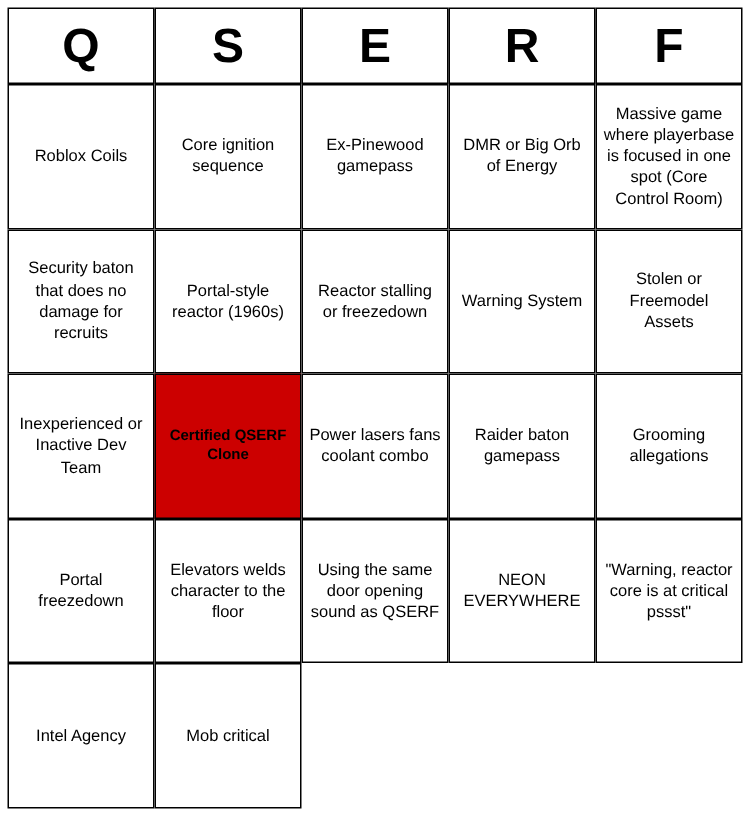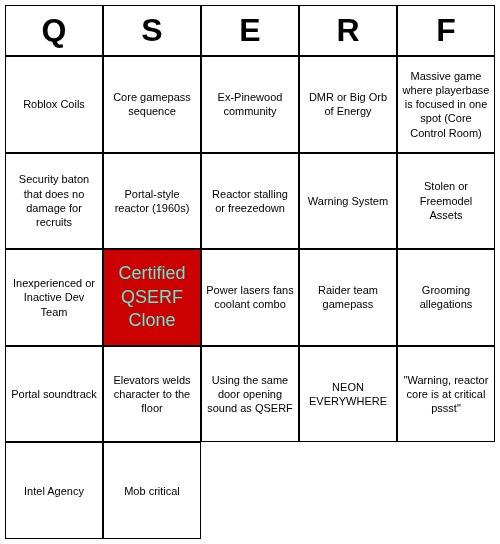--- a/index.html
+++ b/index.html
@@ -47,55 +47,55 @@
       align-items: center;
       justify-content: center;
       text-align: center;
       padding: 4px;
       font-size: 11px;
       line-height: 1.3;
       background: #fff;
     }
     .cell.highlighted {
       background: #cc0000;
-      color: #5eead4;
-      font-size: 18px;
-      font-weight: normal;
+      color: #000000;
+      font-size: 10px;
+      font-weight: bold;
     }
   </style>
 </head>
 <body>
 
 <div class="bingo-container">
   <div class="header-row">
 
   <div class="header-cell">Q</div>
       <div class="header-cell">S</div>
       <div class="header-cell">E</div>
       <div class="header-cell">R</div>
       <div class="header-cell">F</div>
     </div>
   <div class="grid">
 
   <div class="cell">Roblox Coils</div>
-      <div class="cell">Core gamepass sequence</div>
-      <div class="cell">Ex-Pinewood community</div>
+      <div class="cell">Core ignition sequence</div>
+      <div class="cell">Ex-Pinewood gamepass</div>
       <div class="cell">DMR or Big Orb of Energy</div>
       <div class="cell">Massive game where playerbase is focused in one spot (Core Control Room)</div>
       <div class="cell">Security baton that does no damage for recruits</div>
       <div class="cell">Portal-style reactor (1960s)</div>
       <div class="cell">Reactor stalling or freezedown</div>
       <div class="cell">Warning System</div>
       <div class="cell">Stolen or Freemodel Assets</div>
       <div class="cell">Inexperienced or Inactive Dev Team</div>
       <div class="cell highlighted">Certified QSERF Clone</div>
       <div class="cell">Power lasers fans coolant combo</div>
-      <div class="cell">Raider team gamepass</div>
+      <div class="cell">Raider baton gamepass</div>
       <div class="cell">Grooming allegations</div>
-      <div class="cell">Portal soundtrack</div>
+      <div class="cell">Portal freezedown</div>
       <div class="cell">Elevators welds character to the floor</div>
       <div class="cell">Using the same door opening sound as QSERF</div>
       <div class="cell">NEON EVERYWHERE</div>
       <div class="cell">"Warning, reactor core is at critical pssst"</div>
       <div class="cell">Intel Agency</div>
       <div class="cell">Mob critical</div>
     </div>
 </div>
 
 </body></html>

